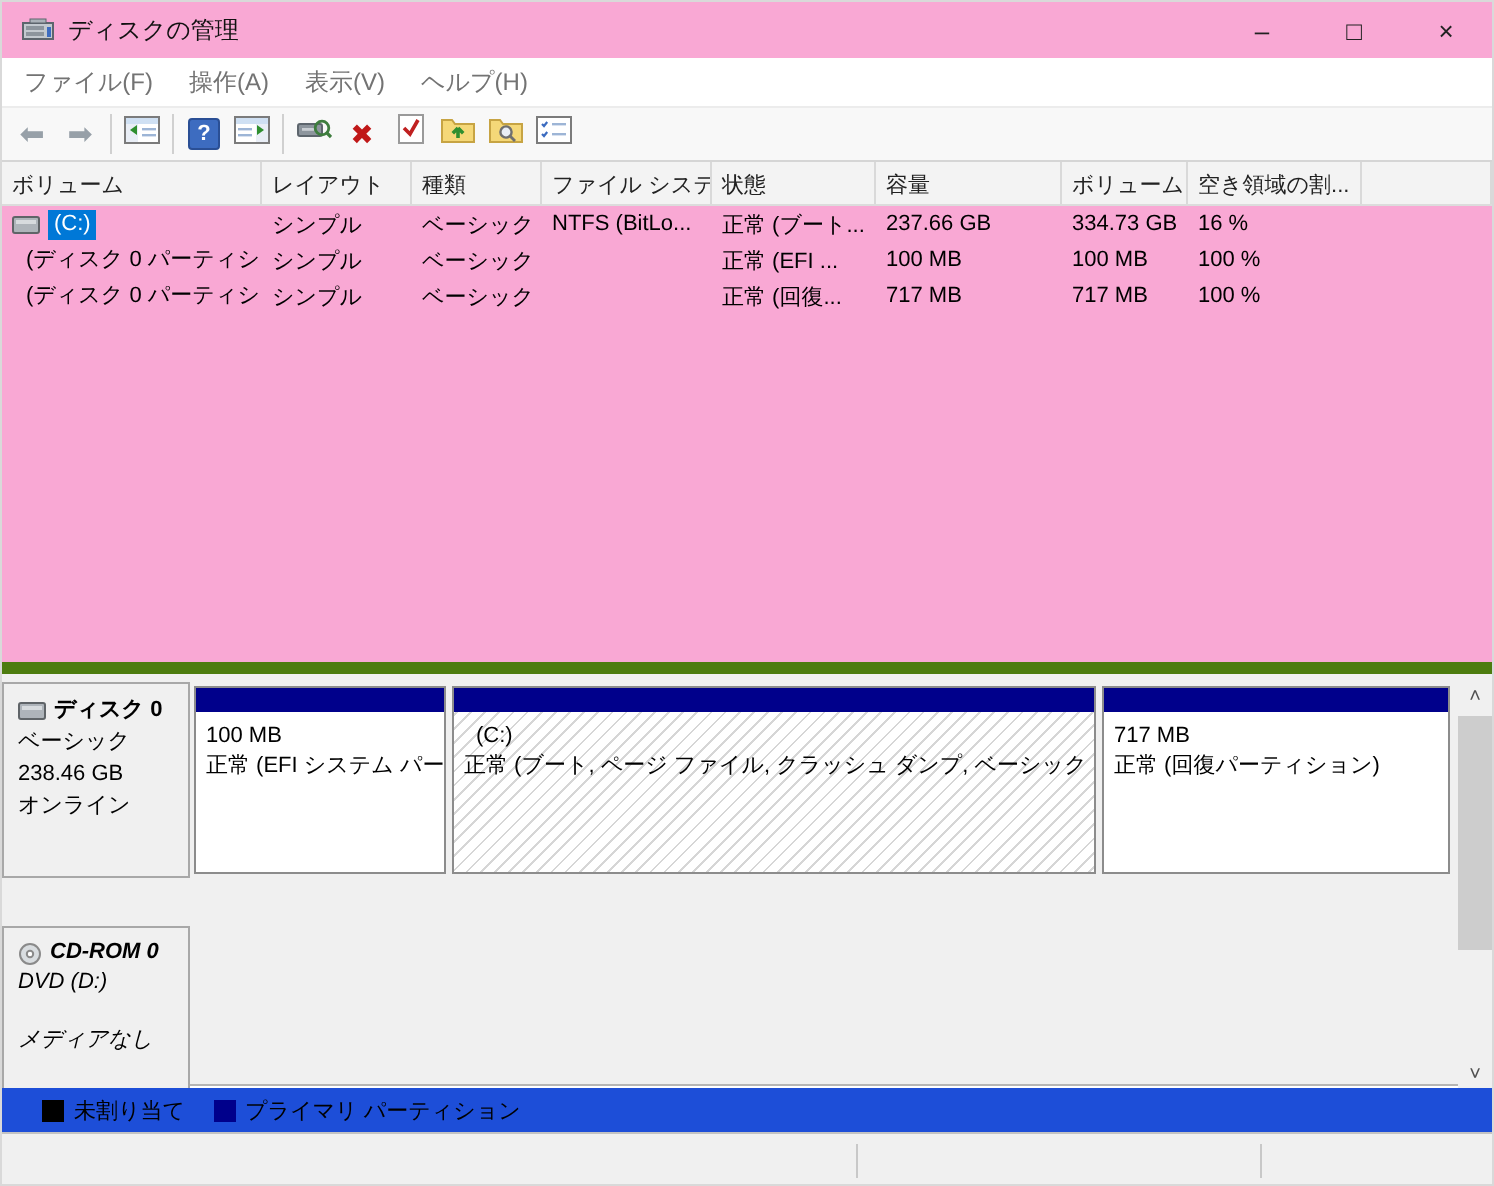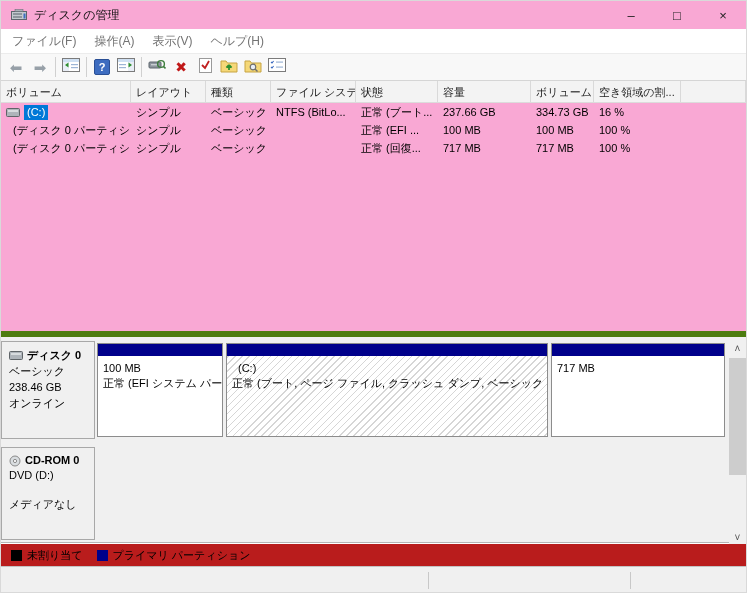--- a/index.html
+++ b/index.html
@@ -52,32 +52,32 @@
   .disk-name { font-weight:bold; display:flex; align-items:center; gap:4px; }
   .graph-area { display:flex; gap:3px; margin-left:2px; padding-top:2px; }
   .partition { height:94px; border:1px solid #8c8c8c; background:#fff; position:relative; overflow:hidden; }
   .partition .strip { height:12px; width:100%; }
   .partition .ptext { font-size:11px; line-height:15px; padding:5px 5px 0 5px; white-space:nowrap; overflow:hidden; }
   .partition.hatched { background:repeating-linear-gradient(135deg,#ffffff 0px,#ffffff 4px,#d6d6d6 4px,#d6d6d6 5px); }
   .p-efi { width:126px; }
   .p-c { width:322px; }
   .p-rec { width:174px; }
   .p-c .ptext .l1 { padding-left:6px; }
-  .cdrom-row { position:absolute; left:0; top:110px; height:93px; display:flex; }
+  .cdrom-row { position:absolute; left:0; top:126px; height:93px; display:flex;font-style:italic; }
   .cdrom-info { width:94px; height:93px; border:1px solid #a8a8a8; background:#f0f0f0;
                 padding:5px 0 0 7px; font-size:11px; line-height:15px; }
   
   .vscroll { position:absolute; right:0; top:3px; width:17px; height:206px; background:#f0f0f0; }
   .vs-btn { width:17px; height:17px; display:flex; align-items:center; justify-content:center;
             font-size:10px; color:#505050; background:#f0f0f0; }
   .vs-btn.down { position:absolute; bottom:0; }
   .vs-thumb { position:absolute; top:18px; left:0; width:17px; height:117px; background:#cdcdcd; }
   
-  .legendbar { position:absolute; top:543px; left:0; right:0; height:23px; background:#b91c1c;
-               border-bottom:1px solid #c3c3c3; display:flex; align-items:center; padding-left:10px; gap:14px; }
+  .legendbar { position:absolute; top:543px; left:0; right:0; height:23px; background:#1d4ed8;
+               border-bottom:1px solid #c3c3c3; display:flex; align-items:center; padding-left:20px; gap:14px; }
   .legend-item { display:flex; align-items:center; gap:5px; font-size:11px; }
   .legend-swatch { width:11px; height:11px; display:inline-block; }
   
   .statusbar { position:absolute; top:566px; left:0; right:0; height:27px; background:#f0f0f0; }
   .sb-sep { position:absolute; top:5px; bottom:5px; width:1px; background:#c8c8c8; }
   .sb-sep.s1 { left:427px; } .sb-sep.s2 { left:629px; }
 </style>
 </head>
 <body>
 
@@ -286,20 +286,21 @@
         <div class="strip" style="background-color: rgb(0, 0, 139);"></div>
         <div class="ptext">
           <div class="l1">(C:)</div>
           <div>正常 (ブート, ページ ファイル, クラッシュ ダンプ, ベーシック データ パーテ</div>
         </div>
       </div>
       <div class="partition p-rec">
         <div class="strip" style="background-color: rgb(0, 0, 139);"></div>
         <div class="ptext">
           <div>717 MB</div>
+          <div>正常 (回復パーティション)</div>
         </div>
       </div>
     </div>
   </div>
 
   <div class="cdrom-row">
     <div class="cdrom-info">
       <div class="disk-name">
         <svg width="12" height="12" viewBox="0 0 12 12">
           <circle cx="6" cy="6" r="5" fill="#d9dde0" stroke="#8a8a8a"></circle>

